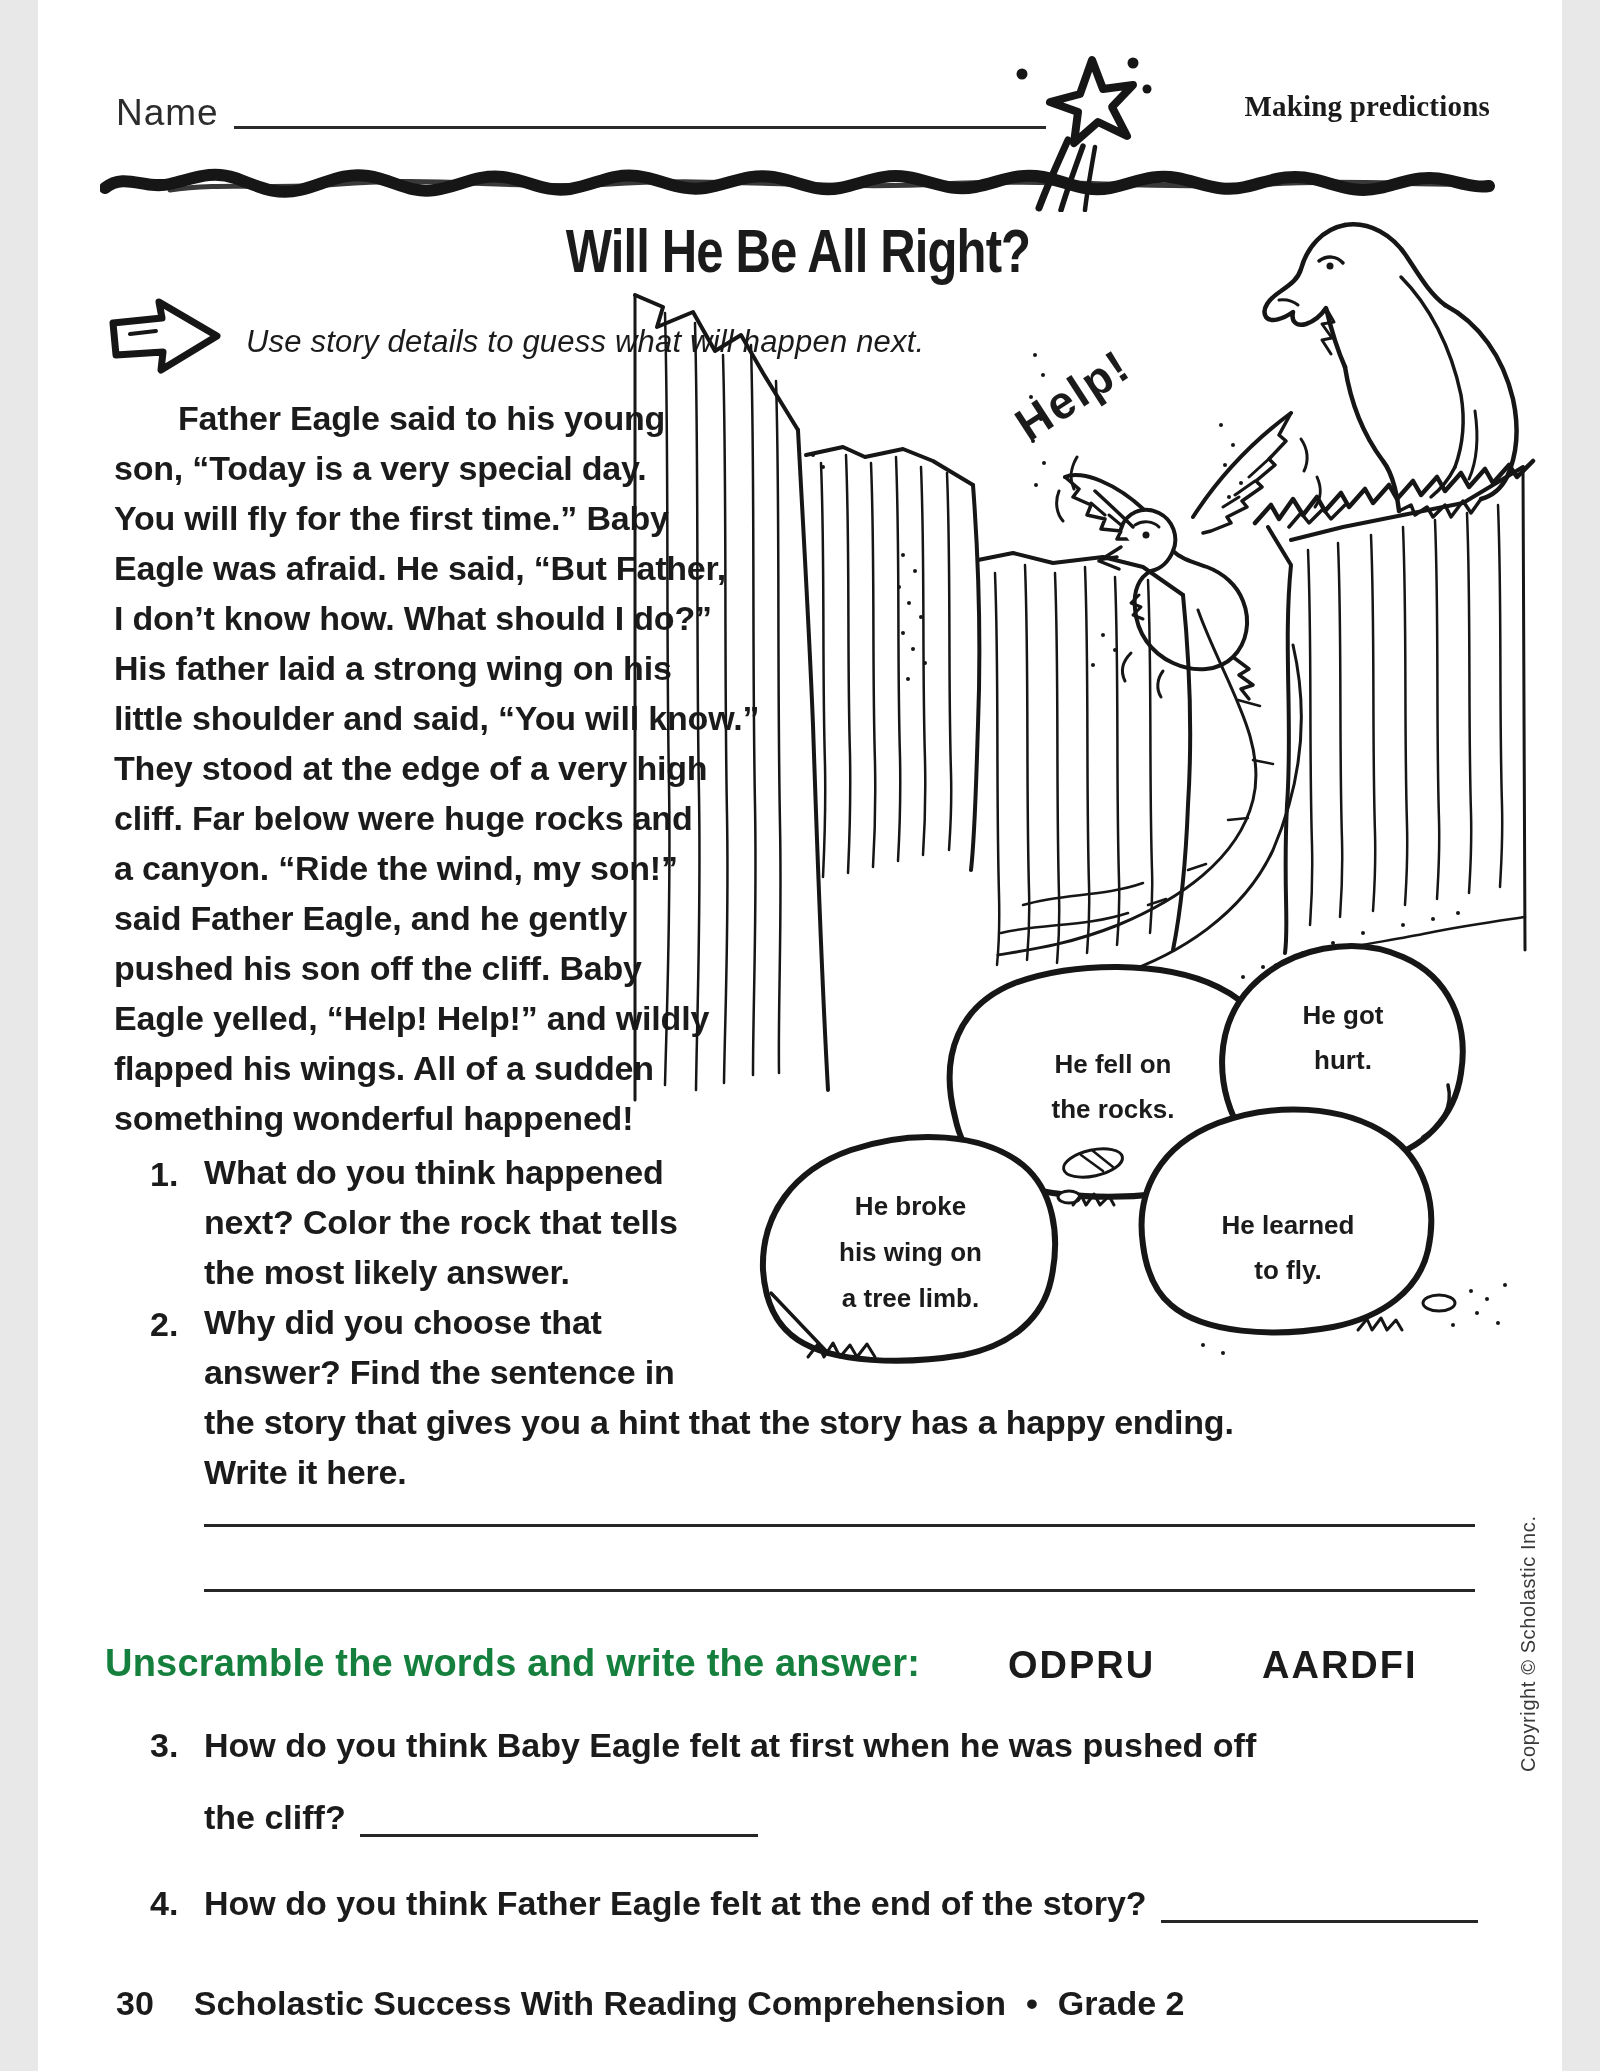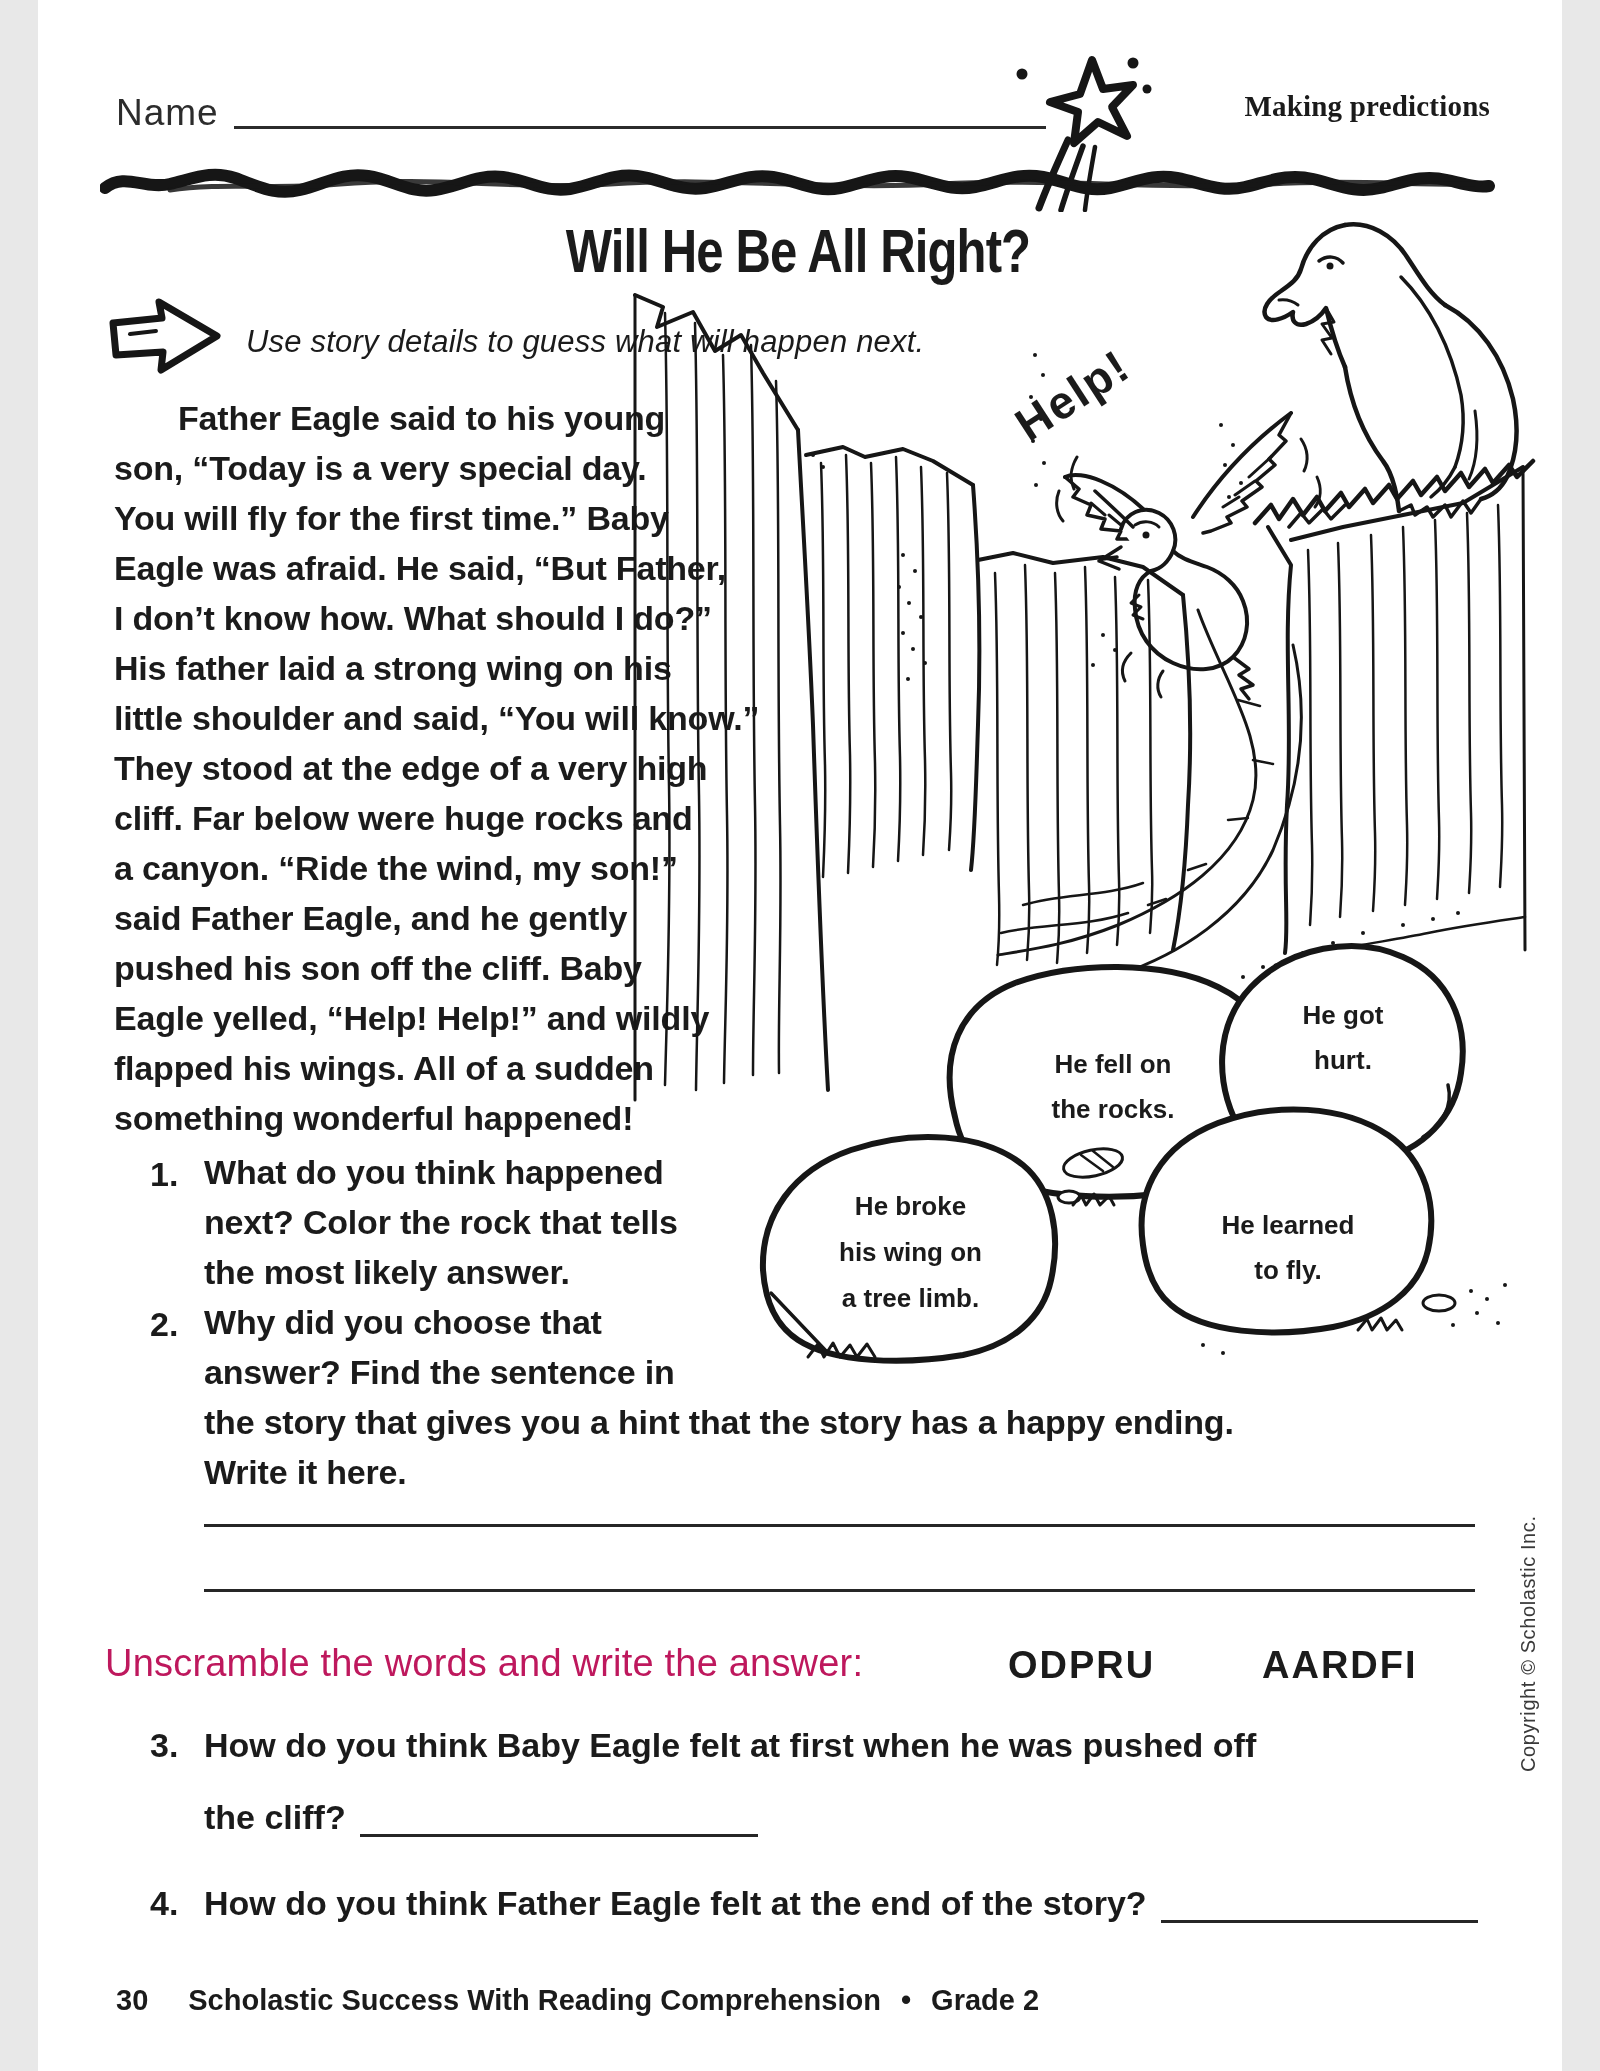--- a/index.html
+++ b/index.html
@@ -18,27 +18,27 @@
   .instruction{left:208px;top:324px;font-size:31px;font-style:italic;font-weight:500;letter-spacing:0.2px;}
   
   .story{left:76px;top:393px;}
   .story div{font-size:34px;font-weight:bold;line-height:50px;white-space:nowrap;letter-spacing:-0.2px;}
   .story .indent{text-indent:64px;}
   
   .qnum{font-size:34px;font-weight:bold;}
   .qtext div{font-size:34px;font-weight:bold;line-height:50px;white-space:nowrap;letter-spacing:-0.2px;}
   .answer-line{border-bottom:3px solid #262626;height:0;}
   
-  .unscramble-label{left:67px;top:1642px;font-size:38px;font-weight:400;letter-spacing:0.2px;color:#be185d;}
+  .unscramble-label{left:67px;top:1642px;font-size:38px;font-weight:700;letter-spacing:0.2px;color:#15803d;}
   .scramble-word{font-size:38px;font-weight:800;letter-spacing:2px;}
   
   .qrow{display:flex;align-items:baseline;font-size:34px;font-weight:bold;white-space:nowrap;}
   .blank{border-bottom:3px solid #262626;align-self:stretch;margin-left:14px;}
   
-  .footer{left:78px;top:1984px;display:flex;align-items:center;font-size:29px;font-weight:bold;}
+  .footer{left:78px;top:1984px;display:flex;align-items:center;font-size:34px;font-weight:bold;}
   .footer .gap1{width:40px;}
   .footer .gap2{width:20px;}
   
   .copyright{left:1479px;top:1772px;transform:rotate(-90deg);transform-origin:0 0;font-size:20px;font-weight:400;letter-spacing:0.6px;color:#3a3a3a;white-space:nowrap;}
   
   .rock-label{text-align:center;font-size:26px;font-weight:bold;line-height:45px;}
   .speech{left:982px;top:402px;transform:rotate(-33deg);transform-origin:left center;font-size:46px;font-weight:600;letter-spacing:2px;}
   svg{display:block;}
 </style>
 </head>

